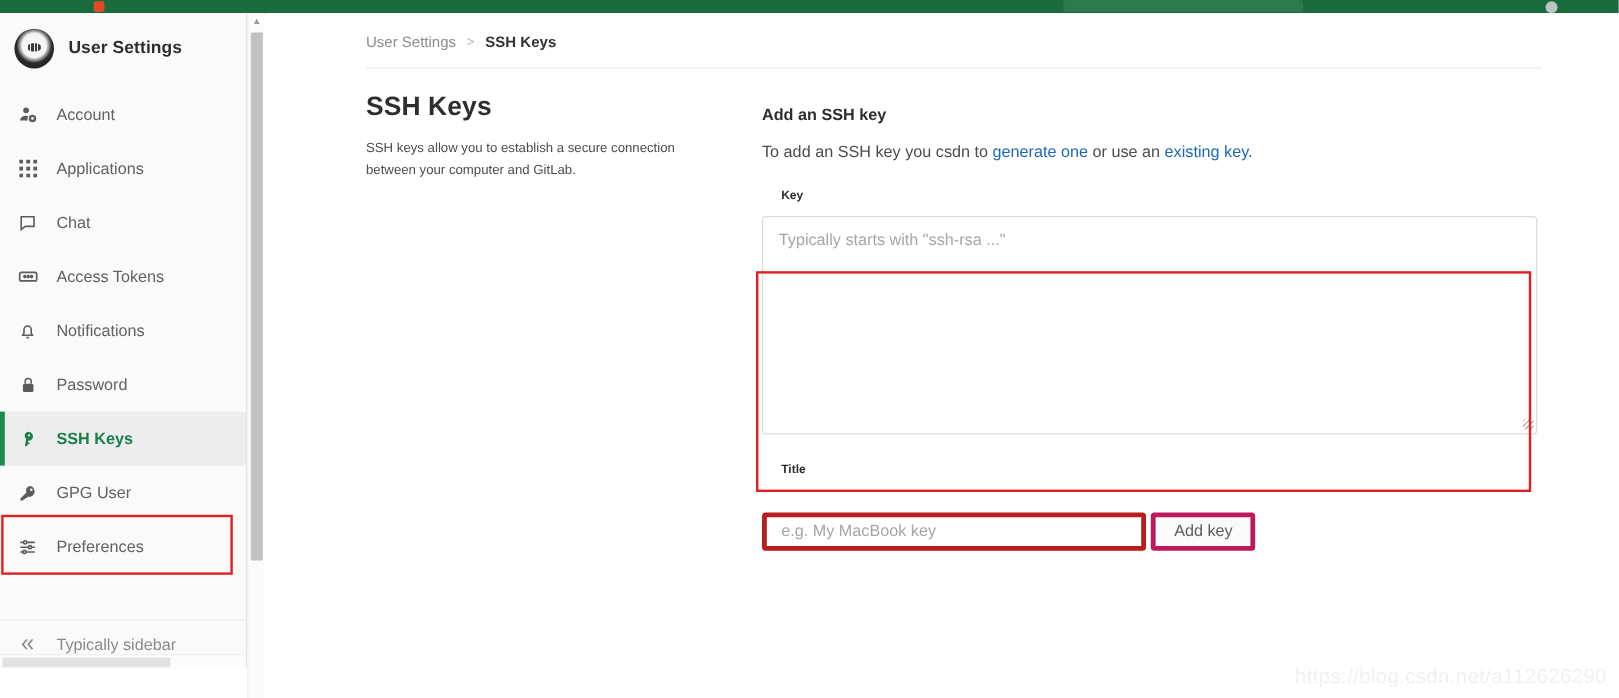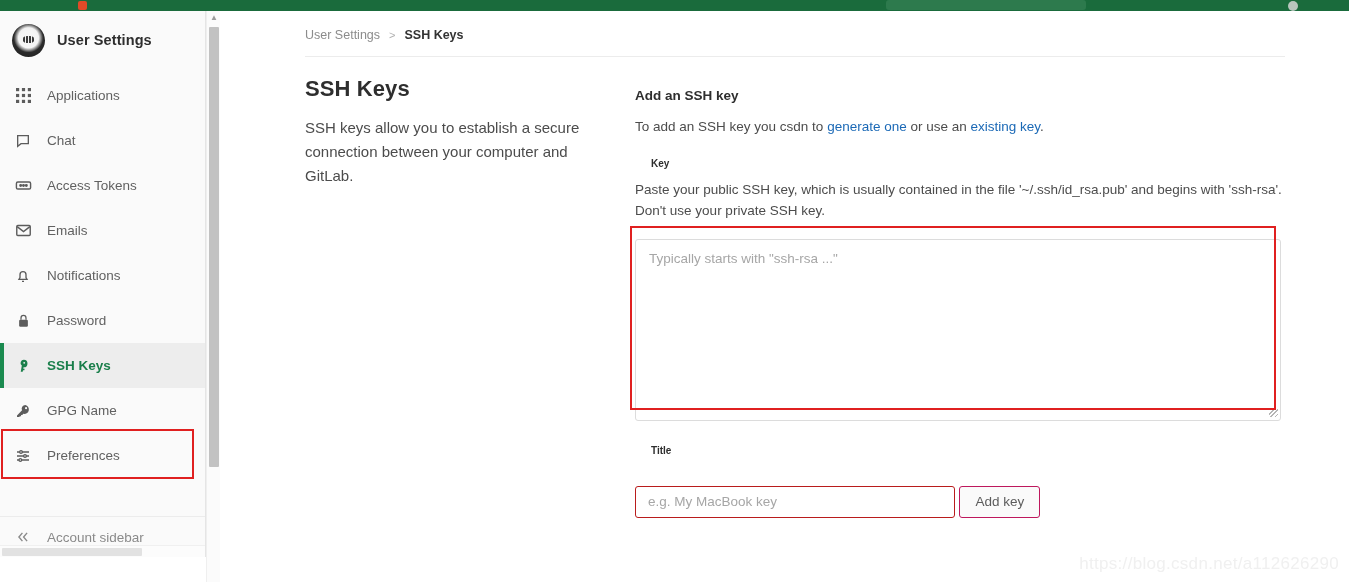--- a/index.html
+++ b/index.html
@@ -136,21 +136,21 @@
     margin: 14px 0 0 84px; width: 980px; height: 1px; background: #ececec;
   }
   .cols { display: flex; padding-left: 84px; padding-top: 19px; }
   .col-left { width: 330px; padding-right: 20px; }
   .col-right { width: 660px; }
 
   .page-title {
     font-size: 22px; font-weight: bold; color: #2e2e2e;
     margin-bottom: 14px; letter-spacing: .1px;
   }
-  .page-desc { font-size: 15px; color: #4c4c4c; line-height: 1.6; max-width: 300px; }
+  .page-desc { font-size: 11px; color: #4c4c4c; line-height: 1.6; max-width: 300px; }
 
   .sec-head { font-size: 13.5px; font-weight: bold; color: #2e2e2e; margin-bottom: 14px; margin-top: 12px; }
   .sec-text { font-size: 13.5px; color: #4c4c4c; line-height: 1.55; margin-bottom: 20px; }
   .sec-text a { color: #1b69b6; text-decoration: none; }
   .field-label { font-size: 10px; font-weight: bold; color: #2e2e2e; margin-bottom: 11px; padding-left: 16px; }
   .help-text { font-size: 13.5px; color: #4c4c4c; line-height: 1.55; margin-bottom: 17px; }
 
   .ta-wrap { position: relative; width: 646px; height: 182px; }
   .key-textarea {
     width: 646px; height: 182px;
@@ -161,31 +161,31 @@
   }
   .key-textarea::placeholder { color: #a6a6a6; }
   .resize-grip {
     position: absolute; right: 3px; bottom: 4px;
     width: 9px; height: 9px; pointer-events: none;
     background: repeating-linear-gradient(135deg, transparent 0 1px, #b5b5b5 1px 2px, transparent 2px 3px);
   }
 
   .title-input {
     width: 320px; height: 32px;
-    border: 1px solid #b91c1c; border-radius: 3px;
+    border: 4px solid #b91c1c; border-radius: 3px;
     padding: 0 12px; font-size: 13.5px;
     font-family: "Liberation Sans", sans-serif; color: #737373;
     outline: none; background: #fff;
   }
   .title-input::placeholder { color: #a6a6a6; }
   .sub-help { font-size: 13px; color: #6b6b6b; margin-top: 10px; }
   .add-btn {
     margin-top: 19px;
     height: 32px; padding: 0 15px;
-    background: #fafafa; border: 1px solid #be185d; border-radius: 3px;
+    background: #fafafa; border: 4px solid #be185d; border-radius: 3px;
     font-size: 13.5px; font-family: "Liberation Sans", sans-serif;
     color: #5c5c5c; cursor: pointer;
   }
 
   
   .annot { position: absolute; border: 2px solid #e02020; pointer-events: none; }
   .annot-sidebar { left: 1px; top: 429px; width: 193px; height: 50px; }
   .annot-textarea { left: 630px; top: 226px; width: 646px; height: 184px; }
 
   .watermark {
@@ -206,20 +206,31 @@
 
   <div class="sidebar">
     <div class="sb-header">
       <div class="avatar"></div>
       <div class="sb-title">User Settings</div>
     </div>
 
     <div class="sb-nav">
 
 
+      <div class="sb-item">
+        <span class="ico">
+          <svg width="17" height="17" viewBox="0 0 24 24" fill="currentColor">
+            <circle cx="9.5" cy="7" r="3.4"></circle>
+            <path d="M2.5 19c0-3.6 3.1-5.6 7-5.6 1 0 1.9.1 2.7.4-.7.9-1.1 2-1.1 3.2 0 .7.1 1.4.4 2z"></path>
+            <circle cx="17" cy="16.5" r="4.4"></circle>
+            <circle cx="17" cy="16.5" r="1.6" fill="#fafafa"></circle>
+          </svg>
+        </span>
+        <span>Account</span>
+      </div>
 
       <div class="sb-item">
         <span class="ico">
           <svg width="15" height="15" viewBox="0 0 16 16" fill="currentColor">
             <rect x="0" y="0" width="3.4" height="3.4"></rect>
               <rect x="6.3" y="0" width="3.4" height="3.4"></rect>
               <rect x="12.6" y="0" width="3.4" height="3.4"></rect>
             <rect x="0" y="6.3" width="3.4" height="3.4"></rect>
               <rect x="6.3" y="6.3" width="3.4" height="3.4"></rect>
               <rect x="12.6" y="6.3" width="3.4" height="3.4"></rect>
@@ -245,29 +256,20 @@
           <svg width="17" height="17" viewBox="0 0 24 24" fill="none" stroke="currentColor" stroke-width="2">
             <rect x="2" y="7" width="20" height="10" rx="2"></rect>
             <circle cx="8" cy="12" r="1.1" fill="currentColor"></circle>
               <circle cx="12" cy="12" r="1.1" fill="currentColor"></circle>
               <circle cx="16" cy="12" r="1.1" fill="currentColor"></circle>
           </svg>
         </span>
         <span>Access Tokens</span>
       </div>
 
-      <div class="sb-item">
-        <span class="ico">
-          <svg width="17" height="17" viewBox="0 0 24 24" fill="none" stroke="currentColor" stroke-width="2">
-            <rect x="2.5" y="5" width="19" height="14" rx="1.5"></rect>
-              <path d="M3 6.5l9 7 9-7"></path>
-          </svg>
-        </span>
-        <span>Emails</span>
-      </div>
 
       <div class="sb-item">
         <span class="ico">
           <svg width="16" height="16" viewBox="0 0 24 24" fill="none" stroke="currentColor" stroke-width="2">
             <path d="M6 17h12l-1.5-2.5V10a4.5 4.5 0 00-9 0v4.5z"></path>
             <path d="M10.5 20h3"></path>
           </svg>
         </span>
         <span>Notifications</span>
       </div>
@@ -290,21 +292,21 @@
         </span>
         <span>SSH Keys</span>
       </div>
 
       <div class="sb-item">
         <span class="ico">
           <svg width="16" height="16" viewBox="0 0 24 24" fill="currentColor">
             <path d="M15.5 3a5.5 5.5 0 00-4.9 8L3 18.6V21h3.3l1-1.3h1.8v-1.8h1.8l1.6-1.6A5.5 5.5 0 1015.5 3zm1.1 3.1a1.6 1.6 0 110 3.2 1.6 1.6 0 010-3.2z"></path>
           </svg>
         </span>
-        <span>GPG Name</span>
+        <span>GPG User</span>
       </div>
 
       <div class="sb-item">
         <span class="ico">
           <svg width="16" height="16" viewBox="0 0 24 24" fill="none" stroke="currentColor" stroke-width="2">
             <path d="M3 6h18M3 12h18M3 18h18"></path>
             <circle cx="9" cy="6" r="2" fill="#fafafa"></circle>
               <circle cx="15" cy="12" r="2" fill="#fafafa"></circle>
               <circle cx="8" cy="18" r="2" fill="#fafafa"></circle>
           </svg>
@@ -312,21 +314,21 @@
         <span>Preferences</span>
       </div>
     </div>
 
     <div class="sb-footer">
       <span class="ico">
         <svg width="16" height="14" viewBox="0 0 24 24" fill="none" stroke="currentColor" stroke-width="2.4">
           <path d="M11 5l-6 7 6 7M19 5l-6 7 6 7"></path>
         </svg>
       </span>
-      <span>Account sidebar</span>
+      <span>Typically sidebar</span>
     </div>
 
     <div class="hscroll">
       <div class="hscroll-thumb"></div>
     </div>
   </div>
 
   <div class="vscroll">
     <div class="vscroll-up">▲</div>
     <div class="vscroll-thumb"></div>
@@ -350,21 +352,20 @@
       </div>
 
       <div class="col-right">
         <div class="sec-head">Add an SSH key</div>
 
         <div class="sec-text">
           <span>To add an SSH key you csdn to </span><a href="#">generate one</a><span> or use an </span><a href="#">existing key</a><span>.</span>
         </div>
 
         <div class="field-label">Key</div>
-        <div class="help-text">Paste your public SSH key, which is usually contained in the file '~/.ssh/id_rsa.pub' and begins with 'ssh-rsa'. Don't use your private SSH key.</div>
 
         <div class="ta-wrap">
           <textarea class="key-textarea" placeholder="Typically starts with &quot;ssh-rsa ...&quot;" style=""></textarea>
           <div class="resize-grip"></div>
         </div>
 
         <div class="field-label" style="margin-top:24px;">Title</div>
         <input class="title-input" placeholder="e.g. My MacBook key" style="">
 
         <button class="add-btn">Add key</button>

